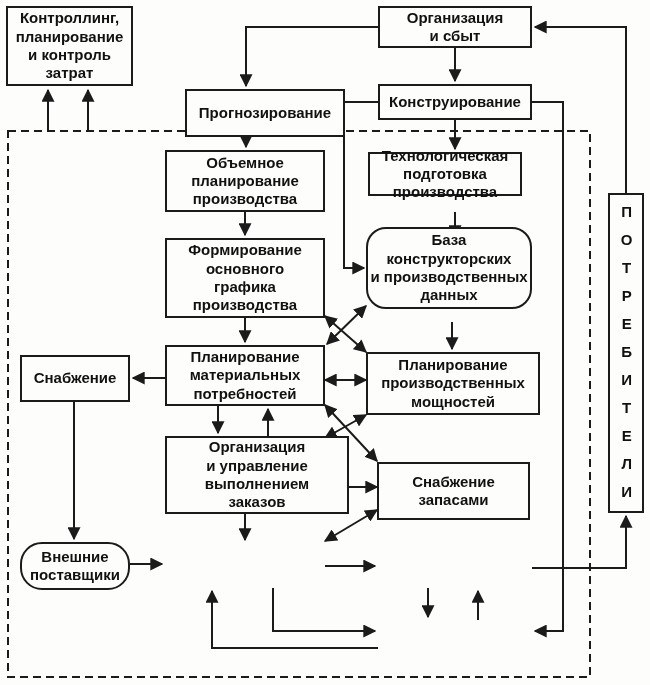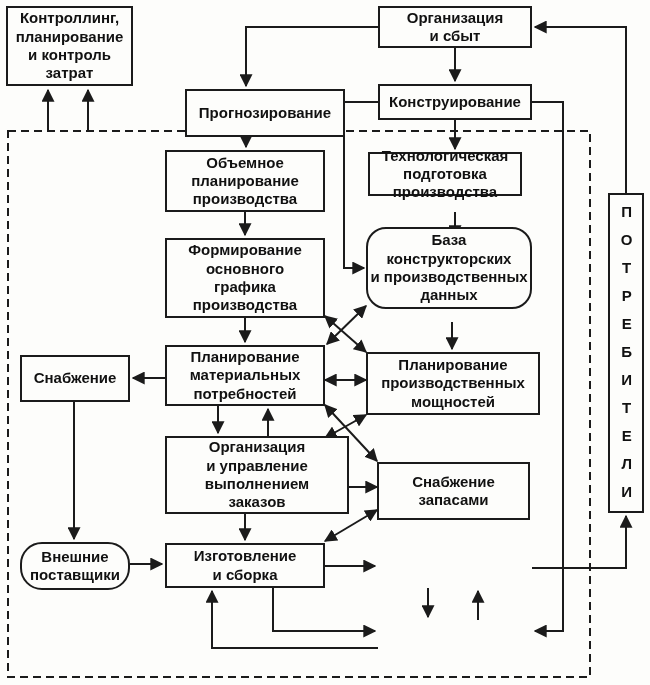--- a/index.html
+++ b/index.html
@@ -114,17 +114,15 @@
 производственных
 мощностей</div>
   <div class="node" style="left:165px; top:436px; width:184px; height:78px;">Организация
 и управление
 выполнением
 заказов</div>
   <div class="node" style="left:377px; top:462px; width:153px; height:58px;">Снабжение
 запасами</div>
   <div class="node" style="left:20px;  top:542px; width:110px; height:48px;border-radius:22px;">Внешние
 поставщики</div>
-  <div class="node" style="left:165px; top:543px; width:160px; height:45px;">Изготовление
-и сборка</div>
   <div class="node vert" style="left:608px; top:193px; width:36px; height:320px;">ПОТРЕБИТЕЛИ</div>
 
 </div>
 
 </body></html>

